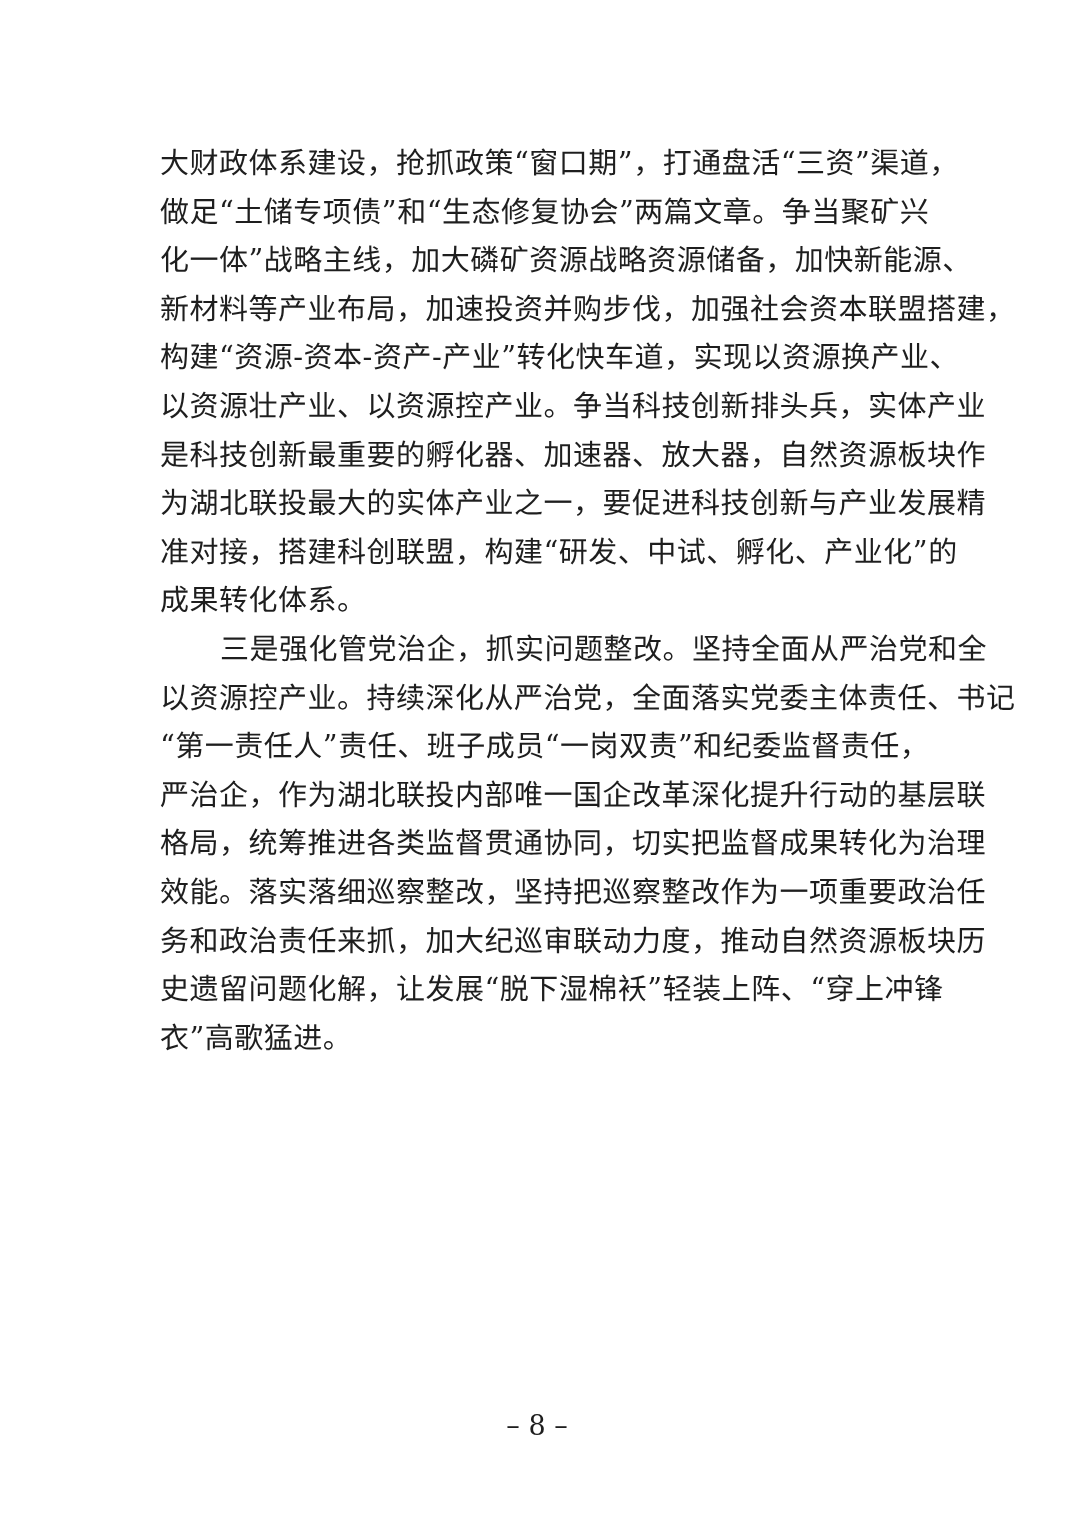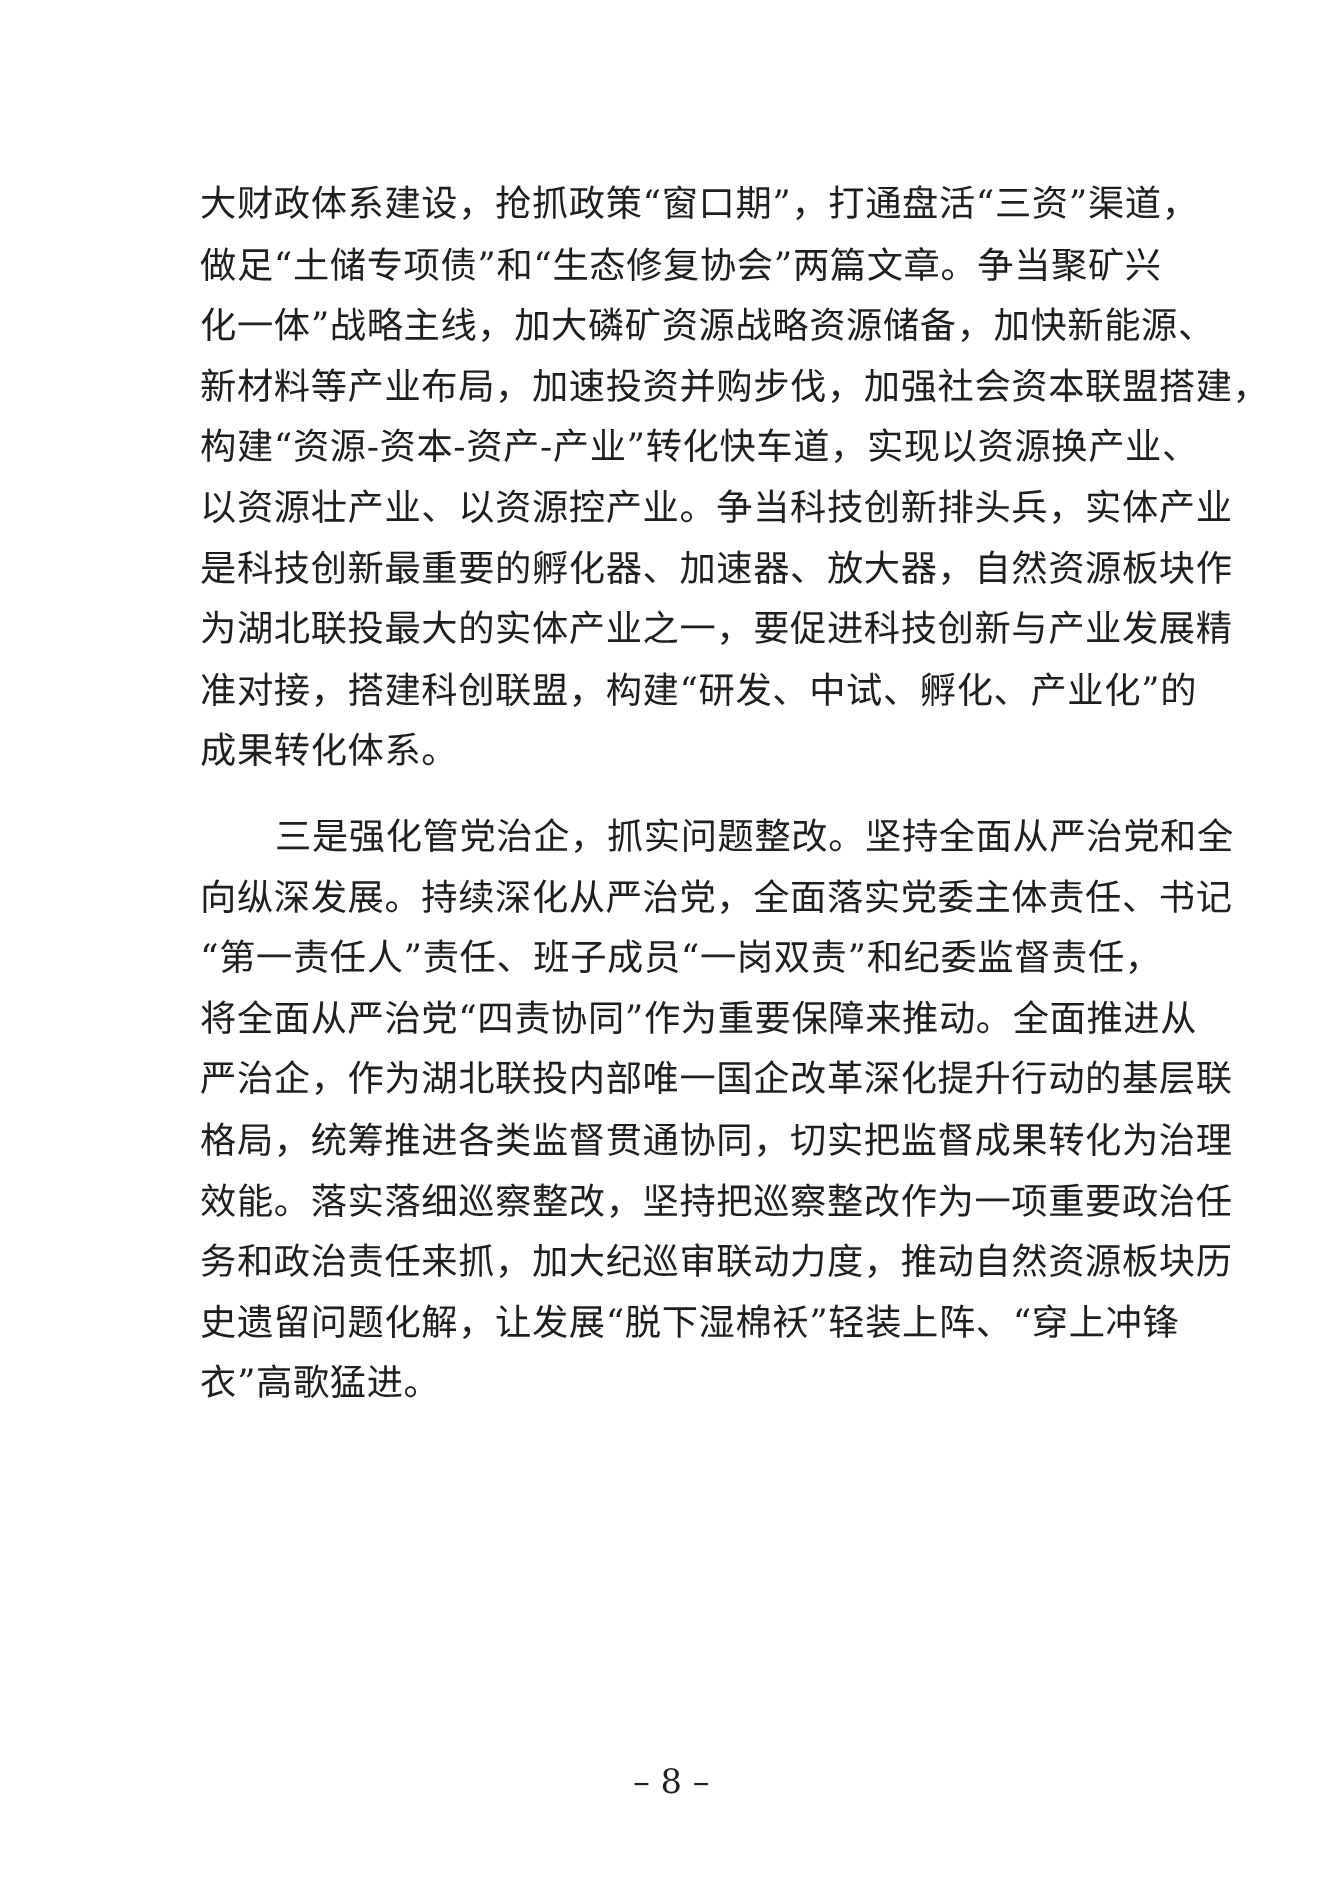--- a/index.html
+++ b/index.html
@@ -31,21 +31,20 @@
     text-align-last: justify;
     white-space: nowrap;
     font-weight: 400;
   }
   .line.para-end {
     text-align: center;
     text-align-last: left;
   }
   .line.indent {
     text-indent: 60px;
-    margin-top: 20px;
   }
   .page-number {
     position: absolute;
     top: 1406px;
     left: 0;
     width: 100%;
     text-align: center;
     font-size: 27px;
     line-height: 40px;
     color: #1e1e1e;
@@ -60,23 +59,22 @@
     <div class="line">做足“土储专项债”和“生态修复协会”两篇文章。争当聚矿兴</div>
     <div class="line">化一体”战略主线，加大磷矿资源战略资源储备，加快新能源、</div>
     <div class="line">新材料等产业布局，加速投资并购步伐，加强社会资本联盟搭建，</div>
     <div class="line">构建“资源-资本-资产-产业”转化快车道，实现以资源换产业、</div>
     <div class="line">以资源壮产业、以资源控产业。争当科技创新排头兵，实体产业</div>
     <div class="line">是科技创新最重要的孵化器、加速器、放大器，自然资源板块作</div>
     <div class="line">为湖北联投最大的实体产业之一，要促进科技创新与产业发展精</div>
     <div class="line">准对接，搭建科创联盟，构建“研发、中试、孵化、产业化”的</div>
     <div class="line para-end">成果转化体系。</div>
     <div class="line indent">三是强化管党治企，抓实问题整改。坚持全面从严治党和全</div>
-    <div class="line">向纵深发展。持续深化从严治党，全面落实党委主体责任、书记</div>
+    <div class="line">以资源控产业。持续深化从严治党，全面落实党委主体责任、书记</div>
     <div class="line">“第一责任人”责任、班子成员“一岗双责”和纪委监督责任，</div>
-    <div class="line">将全面从严治党“四责协同”作为重要保障来推动。全面推进从</div>
     <div class="line">严治企，作为湖北联投内部唯一国企改革深化提升行动的基层联</div>
     <div class="line">格局，统筹推进各类监督贯通协同，切实把监督成果转化为治理</div>
     <div class="line">效能。落实落细巡察整改，坚持把巡察整改作为一项重要政治任</div>
     <div class="line">务和政治责任来抓，加大纪巡审联动力度，推动自然资源板块历</div>
     <div class="line">史遗留问题化解，让发展“脱下湿棉袄”轻装上阵、“穿上冲锋</div>
     <div class="line para-end">衣”高歌猛进。</div>
   </div>
   <div class="page-number">– 8 –</div>
 </div>
 

